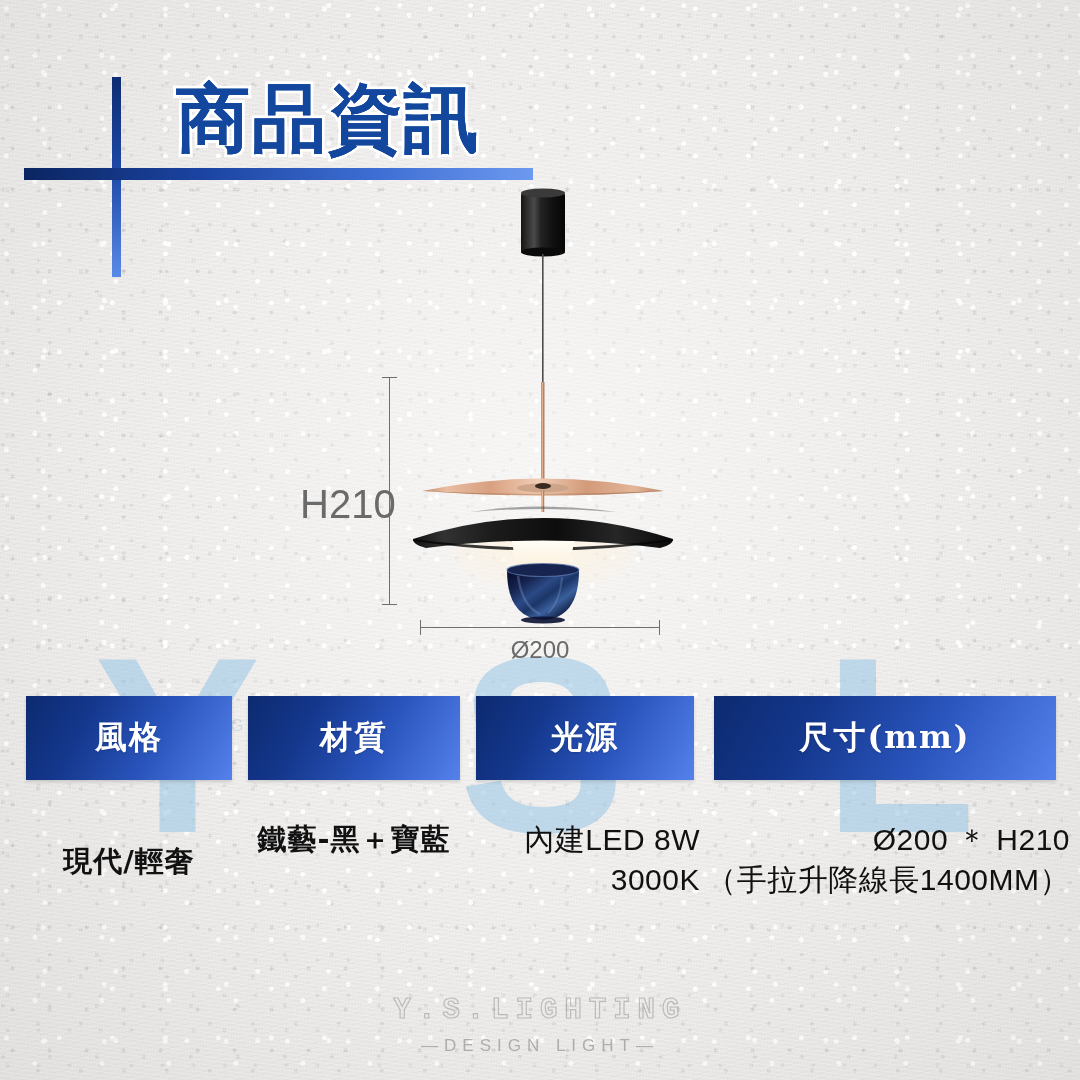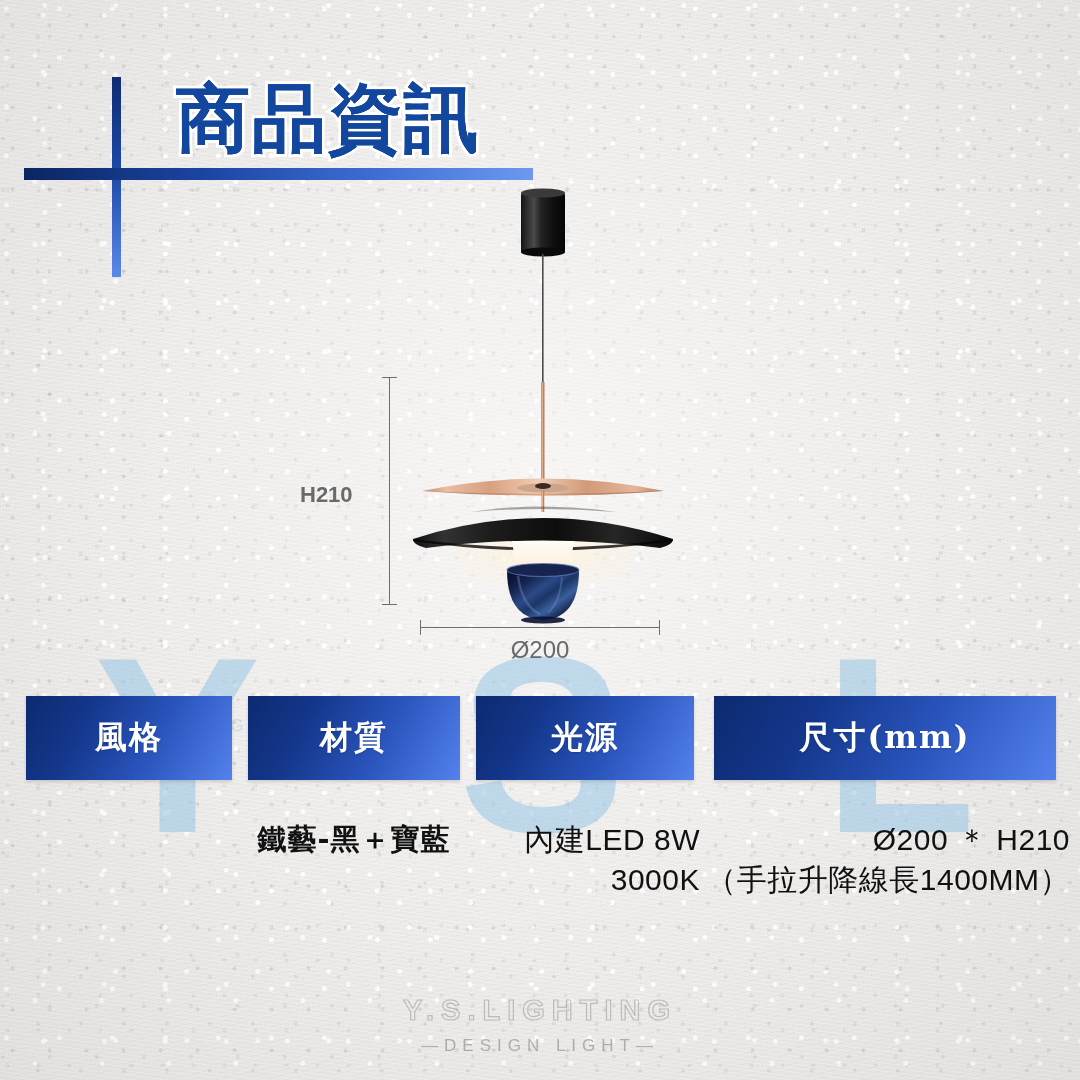--- a/index.html
+++ b/index.html
@@ -84,22 +84,22 @@
   .lamp-wrap{position:absolute;left:0;top:0;width:1080px;height:700px;}
 
   
   .dim-v{position:absolute;left:389px;top:377px;width:1px;height:228px;background:#6e6e6e;}
   .dim-v-cap-t{position:absolute;left:382px;top:377px;width:15px;height:1px;background:#6e6e6e;}
   .dim-v-cap-b{position:absolute;left:382px;top:604px;width:15px;height:1px;background:#6e6e6e;}
   .dim-h{position:absolute;left:420px;top:627px;width:240px;height:1px;background:#6e6e6e;}
   .dim-h-cap-l{position:absolute;left:420px;top:620px;width:1px;height:15px;background:#6e6e6e;}
   .dim-h-cap-r{position:absolute;left:659px;top:620px;width:1px;height:15px;background:#6e6e6e;}
   .dim-label-h{
-    position:absolute;left:300px;top:482px;font-size:22px;color:#6a6a6a;
-    font-family:"Liberation Sans","DejaVu Sans",sans-serif;font-weight:700;
+    position:absolute;left:300px;top:482px;font-size:40px;color:#6a6a6a;
+    font-family:"Liberation Sans","DejaVu Sans",sans-serif;font-weight:400;
   }
   .dim-label-d{
     position:absolute;left:0;top:636px;width:1080px;text-align:center;
     font-size:24px;color:#6a6a6a;
     font-family:"Liberation Sans","DejaVu Sans",sans-serif;font-weight:400;
   }
 
   
   .spec-bars{position:absolute;left:0;top:696px;width:1080px;height:84px;}
   .bar{
@@ -130,21 +130,21 @@
   .v3{left:470px;width:230px;}
   .v4{left:700px;width:370px;}
   .val .line{display:block;white-space:nowrap;}
 
   
   .footer{position:absolute;left:0;top:994px;width:1080px;text-align:center;}
   .footer-brand{
     font-size:29px;font-weight:700;letter-spacing:7px;
     color:rgba(255,255,255,0);
     -webkit-text-stroke:1.2px rgba(150,150,150,.55);
-    font-family:Liberation Sans, sans-serif;
+    font-family:Liberation Mono, monospace;
   }
   .footer-sub{
     margin-top:9px;font-size:17px;letter-spacing:6px;
     color:rgba(150,150,150,.72);
     font-family:"Liberation Sans","DejaVu Sans",sans-serif;
   }
 </style>
 </head>
 <body>
 
@@ -288,20 +288,23 @@
     </div>
     <div class="bar bar3">
       <span class="bar-label">光源</span>
     </div>
     <div class="bar bar4">
       <span class="bar-label"><span>尺寸</span><span class="unit">(mm)</span></span>
     </div>
   </div>
 
   <div class="spec-vals">
+    <div class="val bold v1">
+      <span class="line">現代/輕奢</span>
+    </div>
     <div class="val bold v2">
       <span class="line">鐵藝-黑＋寶藍</span>
     </div>
     <div class="val reg v3">
       <span class="line">內建LED 8W</span>
       <span class="line">3000K</span>
     </div>
     <div class="val reg v4">
       <span class="line">Ø200 ＊ H210</span>
       <span class="line">（手拉升降線長1400MM）</span>

